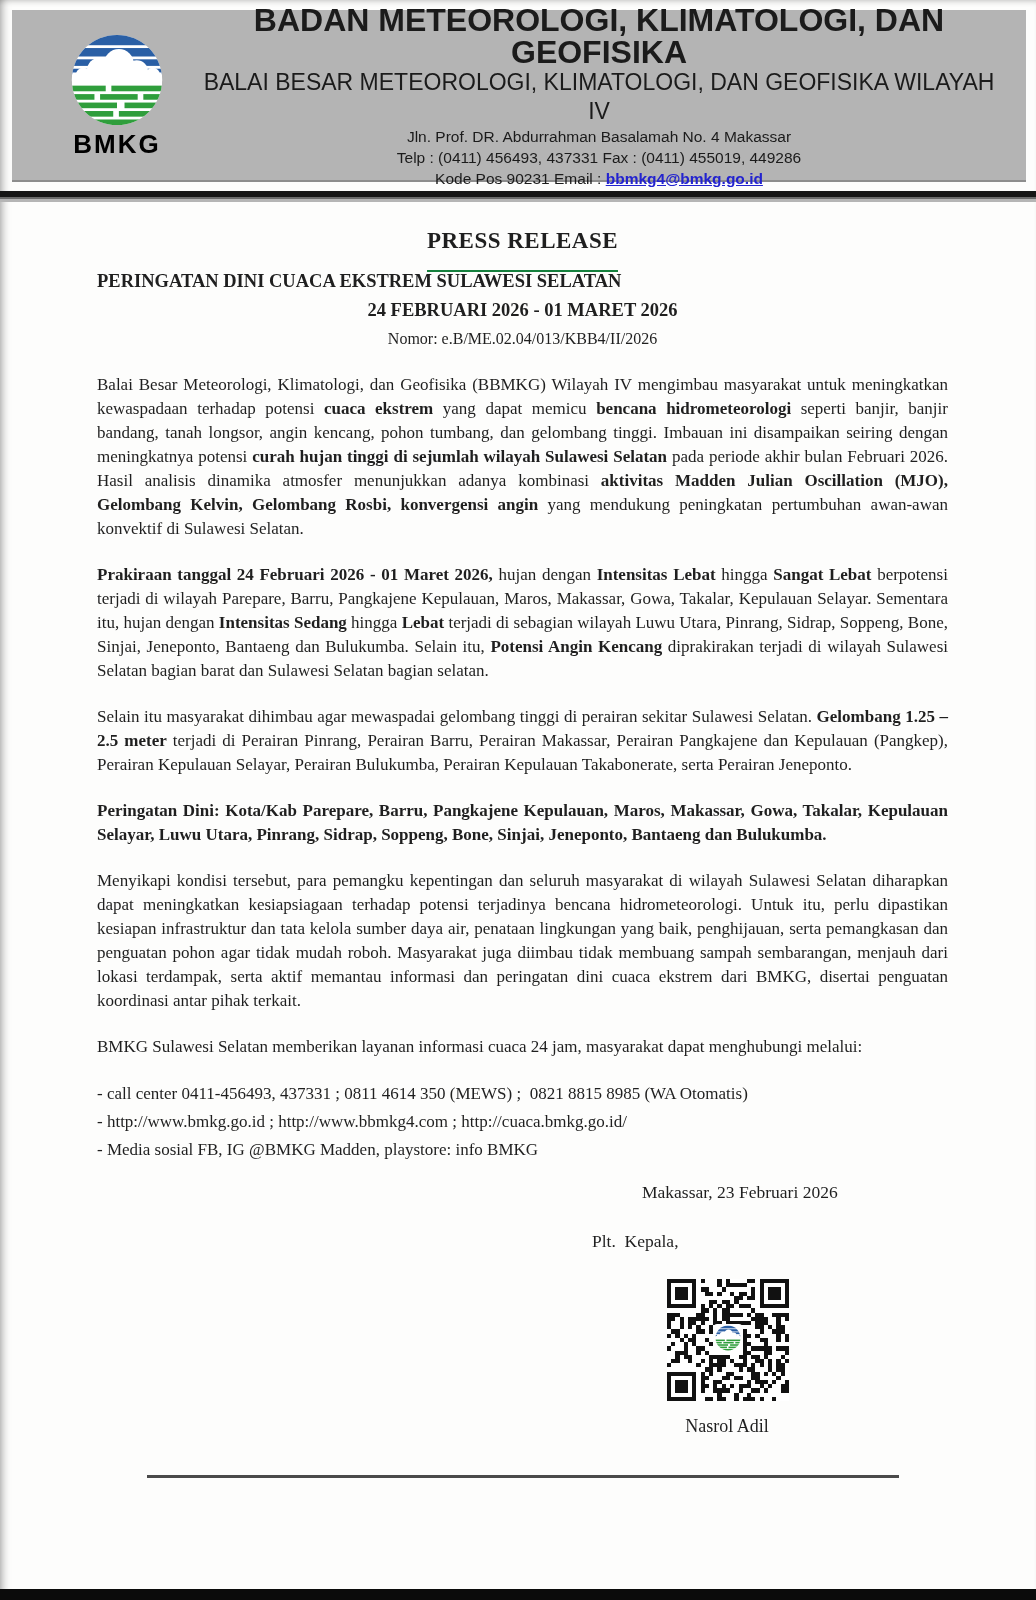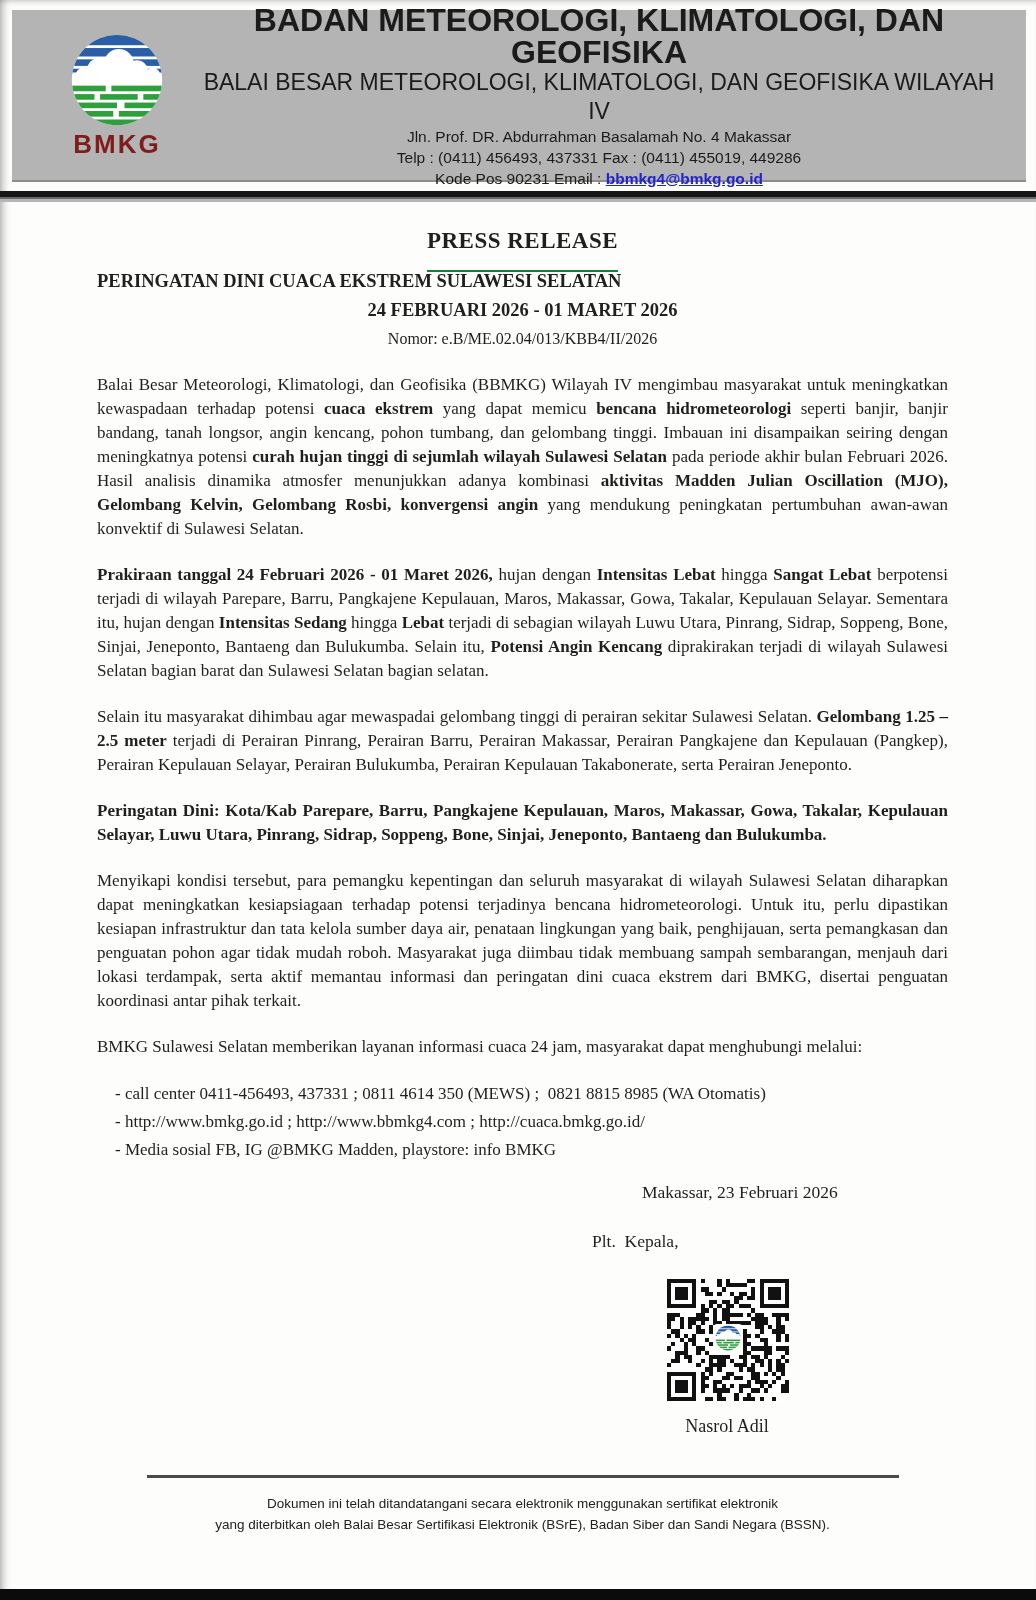--- a/index.html
+++ b/index.html
@@ -20,21 +20,21 @@
     display:flex;
     align-items:center;
     padding:6px 20px 4px 30px;
     box-sizing:border-box;
     border-bottom:2px solid #8d8d8d;
   }
   .logo-block{width:150px;flex:0 0 150px;display:flex;flex-direction:column;align-items:center;}
   .logo-block svg{display:block;}
   .logo-caption{
     font-family:"Liberation Sans","DejaVu Sans",sans-serif;
-    font-weight:bold;font-size:26px;letter-spacing:2px;color:#7f1d1d;margin-top:2px;
+    font-weight:bold;font-size:26px;letter-spacing:2px;color:#000000;margin-top:2px;
   }
   .lh-text{flex:1;text-align:center;font-family:"Liberation Sans","DejaVu Sans",sans-serif;color:#1b1b1b;}
   .lh-org1{font-size:32px;font-weight:bold;line-height:32px;}
   .lh-org2{font-size:23px;font-weight:400;line-height:29px;}
   .lh-small{font-size:15.5px;line-height:21px;}
   .lh-email{color:#2323cf;font-weight:bold;text-decoration:underline;cursor:pointer;}
   
   .rule-bar{
     margin-top:9px;height:11px;width:100%;
     background:linear-gradient(#161616 0 55%, #6b6b6b 55% 75%, #b5b5b5 75% 100%);
@@ -47,21 +47,21 @@
   }
   .t-press{
     text-align:center;margin:27px 0 0 0;font-size:23px;font-weight:bold;letter-spacing:.5px;
   }
   .t-press span{border-bottom:2px solid #15803d;padding-bottom:17px;}
   .t-subject{margin:17px 0 0 0;font-size:18.5px;font-weight:bold;line-height:22px;}
   .t-period{text-align:center;margin:7px 0 0 0;font-size:18.5px;font-weight:bold;line-height:22px;}
   .t-nomor{text-align:center;margin:6px 0 0 0;font-size:16px;}
   .doc p{margin:22px 0 0 0;text-align:justify;}
   .doc p b{font-weight:bold;}
-  .contact-lines{margin-top:21px;line-height:28px;margin-left:18px;}
+  .contact-lines{margin-top:21px;line-height:28px;}
   .contact-lines div{white-space:pre-wrap;}
   
   .sig{margin-top:16px;}
   .sig-date{margin-left:545px;font-size:17.5px;}
   .sig-role{margin-left:495px;margin-top:25px;font-size:17.5px;white-space:pre-wrap;}
   .qr-wrap{
     margin:26px 0 0 570px;width:122px;height:122px;position:relative;background:#fff;
   }
   .qr-wrap svg.qr{display:block;}
   .qr-logo{
@@ -453,20 +453,16 @@
             <rect x="2" y="24" width="3" height="3" fill="#111"></rect>
           </svg>
         <svg class="qr-logo" viewBox="0 0 100 100" aria-hidden="true">
             <use href="#bmkg-sym"></use>
           </svg>
       </div>
       <div class="sig-name">Nasrol Adil</div>
     </div>
 
     <div class="foot-sep"></div>
-    <div class="footer">
-      <div>Dokumen ini telah ditandatangani secara elektronik menggunakan sertifikat elektronik</div>
-      <div>yang diterbitkan oleh Balai Besar Sertifikasi Elektronik (BSrE), Badan Siber dan Sandi Negara (BSSN).</div>
-    </div>
   </div>
 
   <div class="bottom-bar"></div>
 </div>
 
 </body></html>

